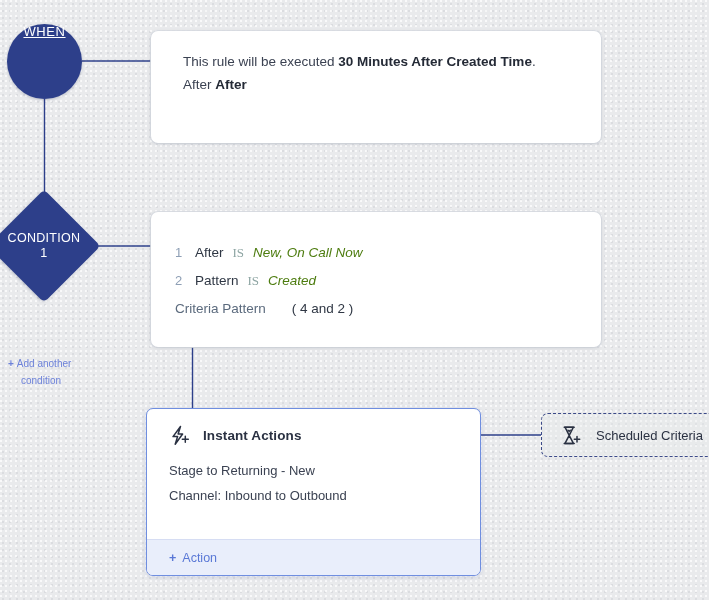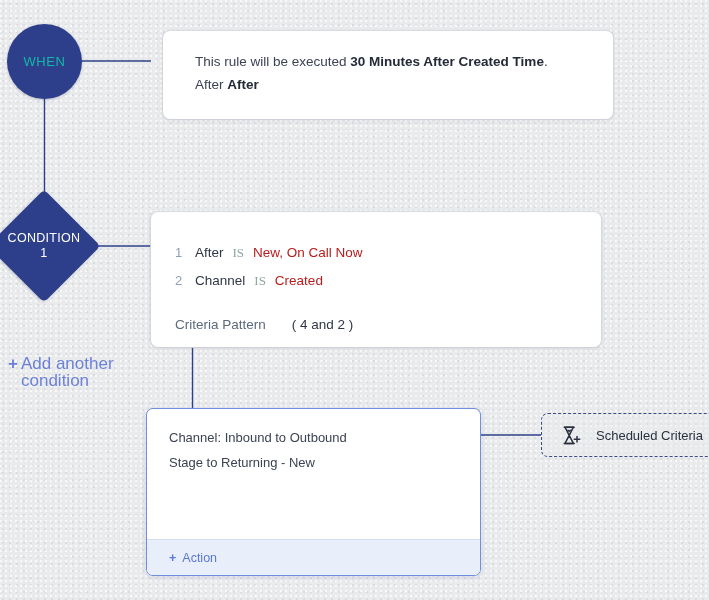--- a/index.html
+++ b/index.html
@@ -37,27 +37,27 @@
 
   
   .node-when {
     position: absolute;
     left: 7px;
     top: 24px;
     width: 75px;
     height: 75px;
     border-radius: 50%;
     background: #2d3f8a;
-    color: #14b8a6;
-    display: flex;
-    align-items: center;
+    color: #ffffff;
+    display: flex;
     justify-content: center;
     font-size: 13px;
     letter-spacing: 0.6px;
     box-shadow: 0 1px 3px rgba(40,50,90,0.25);
+    text-decoration: underline;
   }
 
   .node-condition-wrap {
     position: absolute;
     left: -10px;
     top: 192px;
     width: 108px;
     height: 108px;
   }
   .node-condition-shape {
@@ -89,24 +89,23 @@
   .card {
     position: absolute;
     background: #ffffff;
     border-radius: 7px;
     box-shadow: 0 1px 4px rgba(90,100,120,0.18), 0 0 0 1px rgba(220,223,228,0.9);
   }
   .card-when {
     left: 151px;
     top: 31px;
     width: 450px;
-    height: 88px;
+    height: 112px;
     padding: 19px 32px;
     box-sizing: border-box;
-    margin-left: 12px;
   }
   .card-condition {
     left: 151px;
     top: 212px;
     width: 450px;
     height: 135px;
     padding: 27px 24px;
     box-sizing: border-box;
   }
 
@@ -129,39 +128,39 @@
     color: #8e9fb5;
     font-size: 13px;
   }
   .cond-field { color: #2f3744; }
   .cond-is {
     color: #8fa6a4;
     margin: 0 9px;
     font-size: 13px;
     font-family: Liberation Serif, serif;
   }
-  .cond-val { color: #b91c1c; }
+  .cond-val { color: #4d7c0f; font-style: italic; }
 
   .criteria-row {
     display: flex;
     align-items: baseline;
-    margin-top: 22px;
+    margin-top: 6px;
     font-size: 13.5px;
     color: #5b6a7d;
   }
   .criteria-label { color: #5b6a7d; }
   .criteria-value { color: #2f3744; margin-left: 26px; }
 
   
   .add-condition {
     position: absolute;
     left: 8px;
     top: 355px;
     width: 120px;
-    font-size: 17px;
+    font-size: 10px;
     line-height: 17px;
     color: #6c81d9;
     cursor: pointer;
   }
   .add-condition .plus { margin-right: 3px; font-weight: bold; }
   .add-condition .txt-2 { display: block; margin-left: 13px; }
 
   
   .card-instant {
     position: absolute;
@@ -285,39 +284,48 @@
 
 <div class="card card-condition">
   <div class="cond-row">
     <span class="cond-num">1</span>
     <span class="cond-field">After</span>
     <span class="cond-is">IS</span>
     <span class="cond-val">New, On Call Now</span>
   </div>
   <div class="cond-row">
     <span class="cond-num">2</span>
-    <span class="cond-field">Channel</span>
+    <span class="cond-field">Pattern</span>
     <span class="cond-is">IS</span>
     <span class="cond-val">Created</span>
   </div>
   <div class="criteria-row">
     <span class="criteria-label">Criteria Pattern</span>
     <span class="criteria-value">( 4 and 2 )</span>
   </div>
 </div>
 
 <div class="add-condition">
   <span class="plus">+</span><span>Add another</span>
   <span class="txt-2">condition</span>
 </div>
 
 <div class="card-instant">
   <div class="instant-body">
+    <div class="instant-head">
+      <span class="icon">
+        <svg width="22" height="21" viewBox="0 0 22 21">
+          <path d="M11.5 1.5 L4.0 11.6 L8.6 11.6 L6.2 19.2 L13.6 9.0 L9.1 9.0 Z" fill="none" stroke="#2a3142" stroke-width="1.5" stroke-linejoin="round"></path>
+          <path d="M16.3 11.3 L16.3 17.3 M13.3 14.3 L19.3 14.3" stroke="#2a3142" stroke-width="1.5" stroke-linecap="round"></path>
+        </svg>
+      </span>
+      <span class="instant-head-label">Instant Actions</span>
+    </div>
+    <div class="instant-line">Stage to Returning - New</div>
     <div class="instant-line">Channel: Inbound to Outbound</div>
-    <div class="instant-line">Stage to Returning - New</div>
   </div>
   <div class="instant-footer">
     <span class="plus">+</span>
     <span>Action</span>
   </div>
 </div>
 
 <div class="card-scheduled">
   <span class="icon">
     <svg width="22" height="21" viewBox="0 0 22 21">

